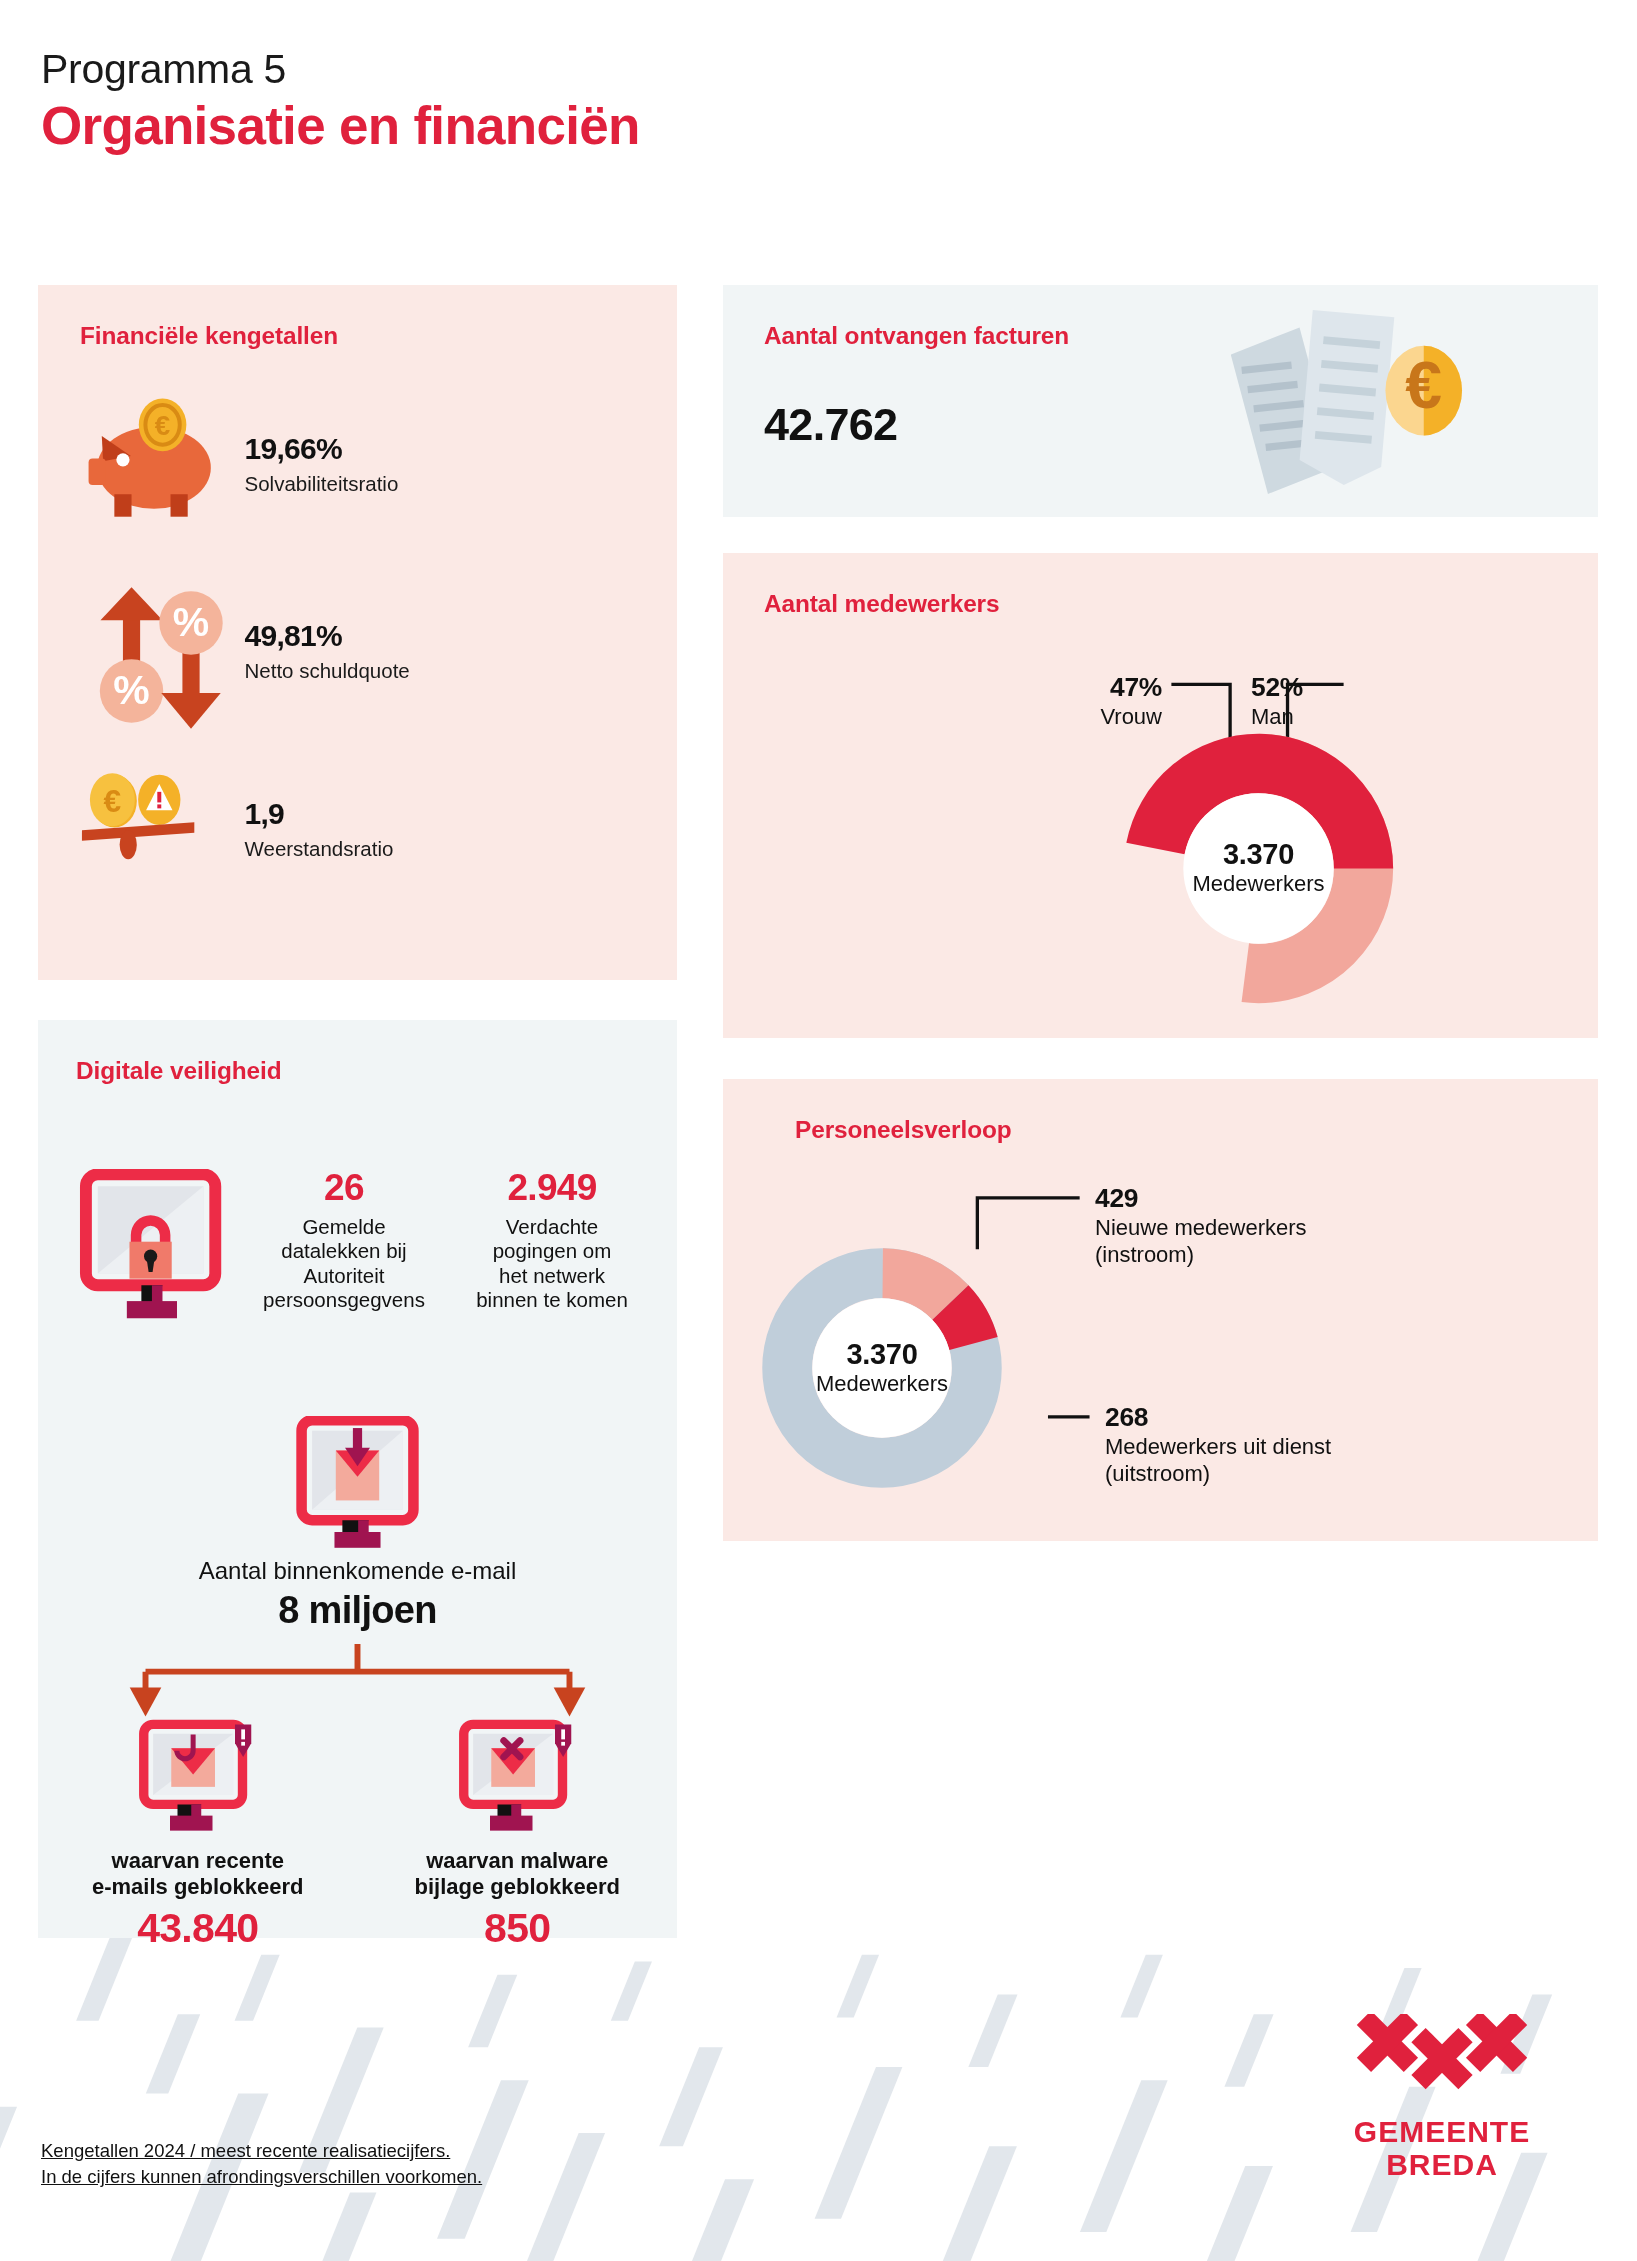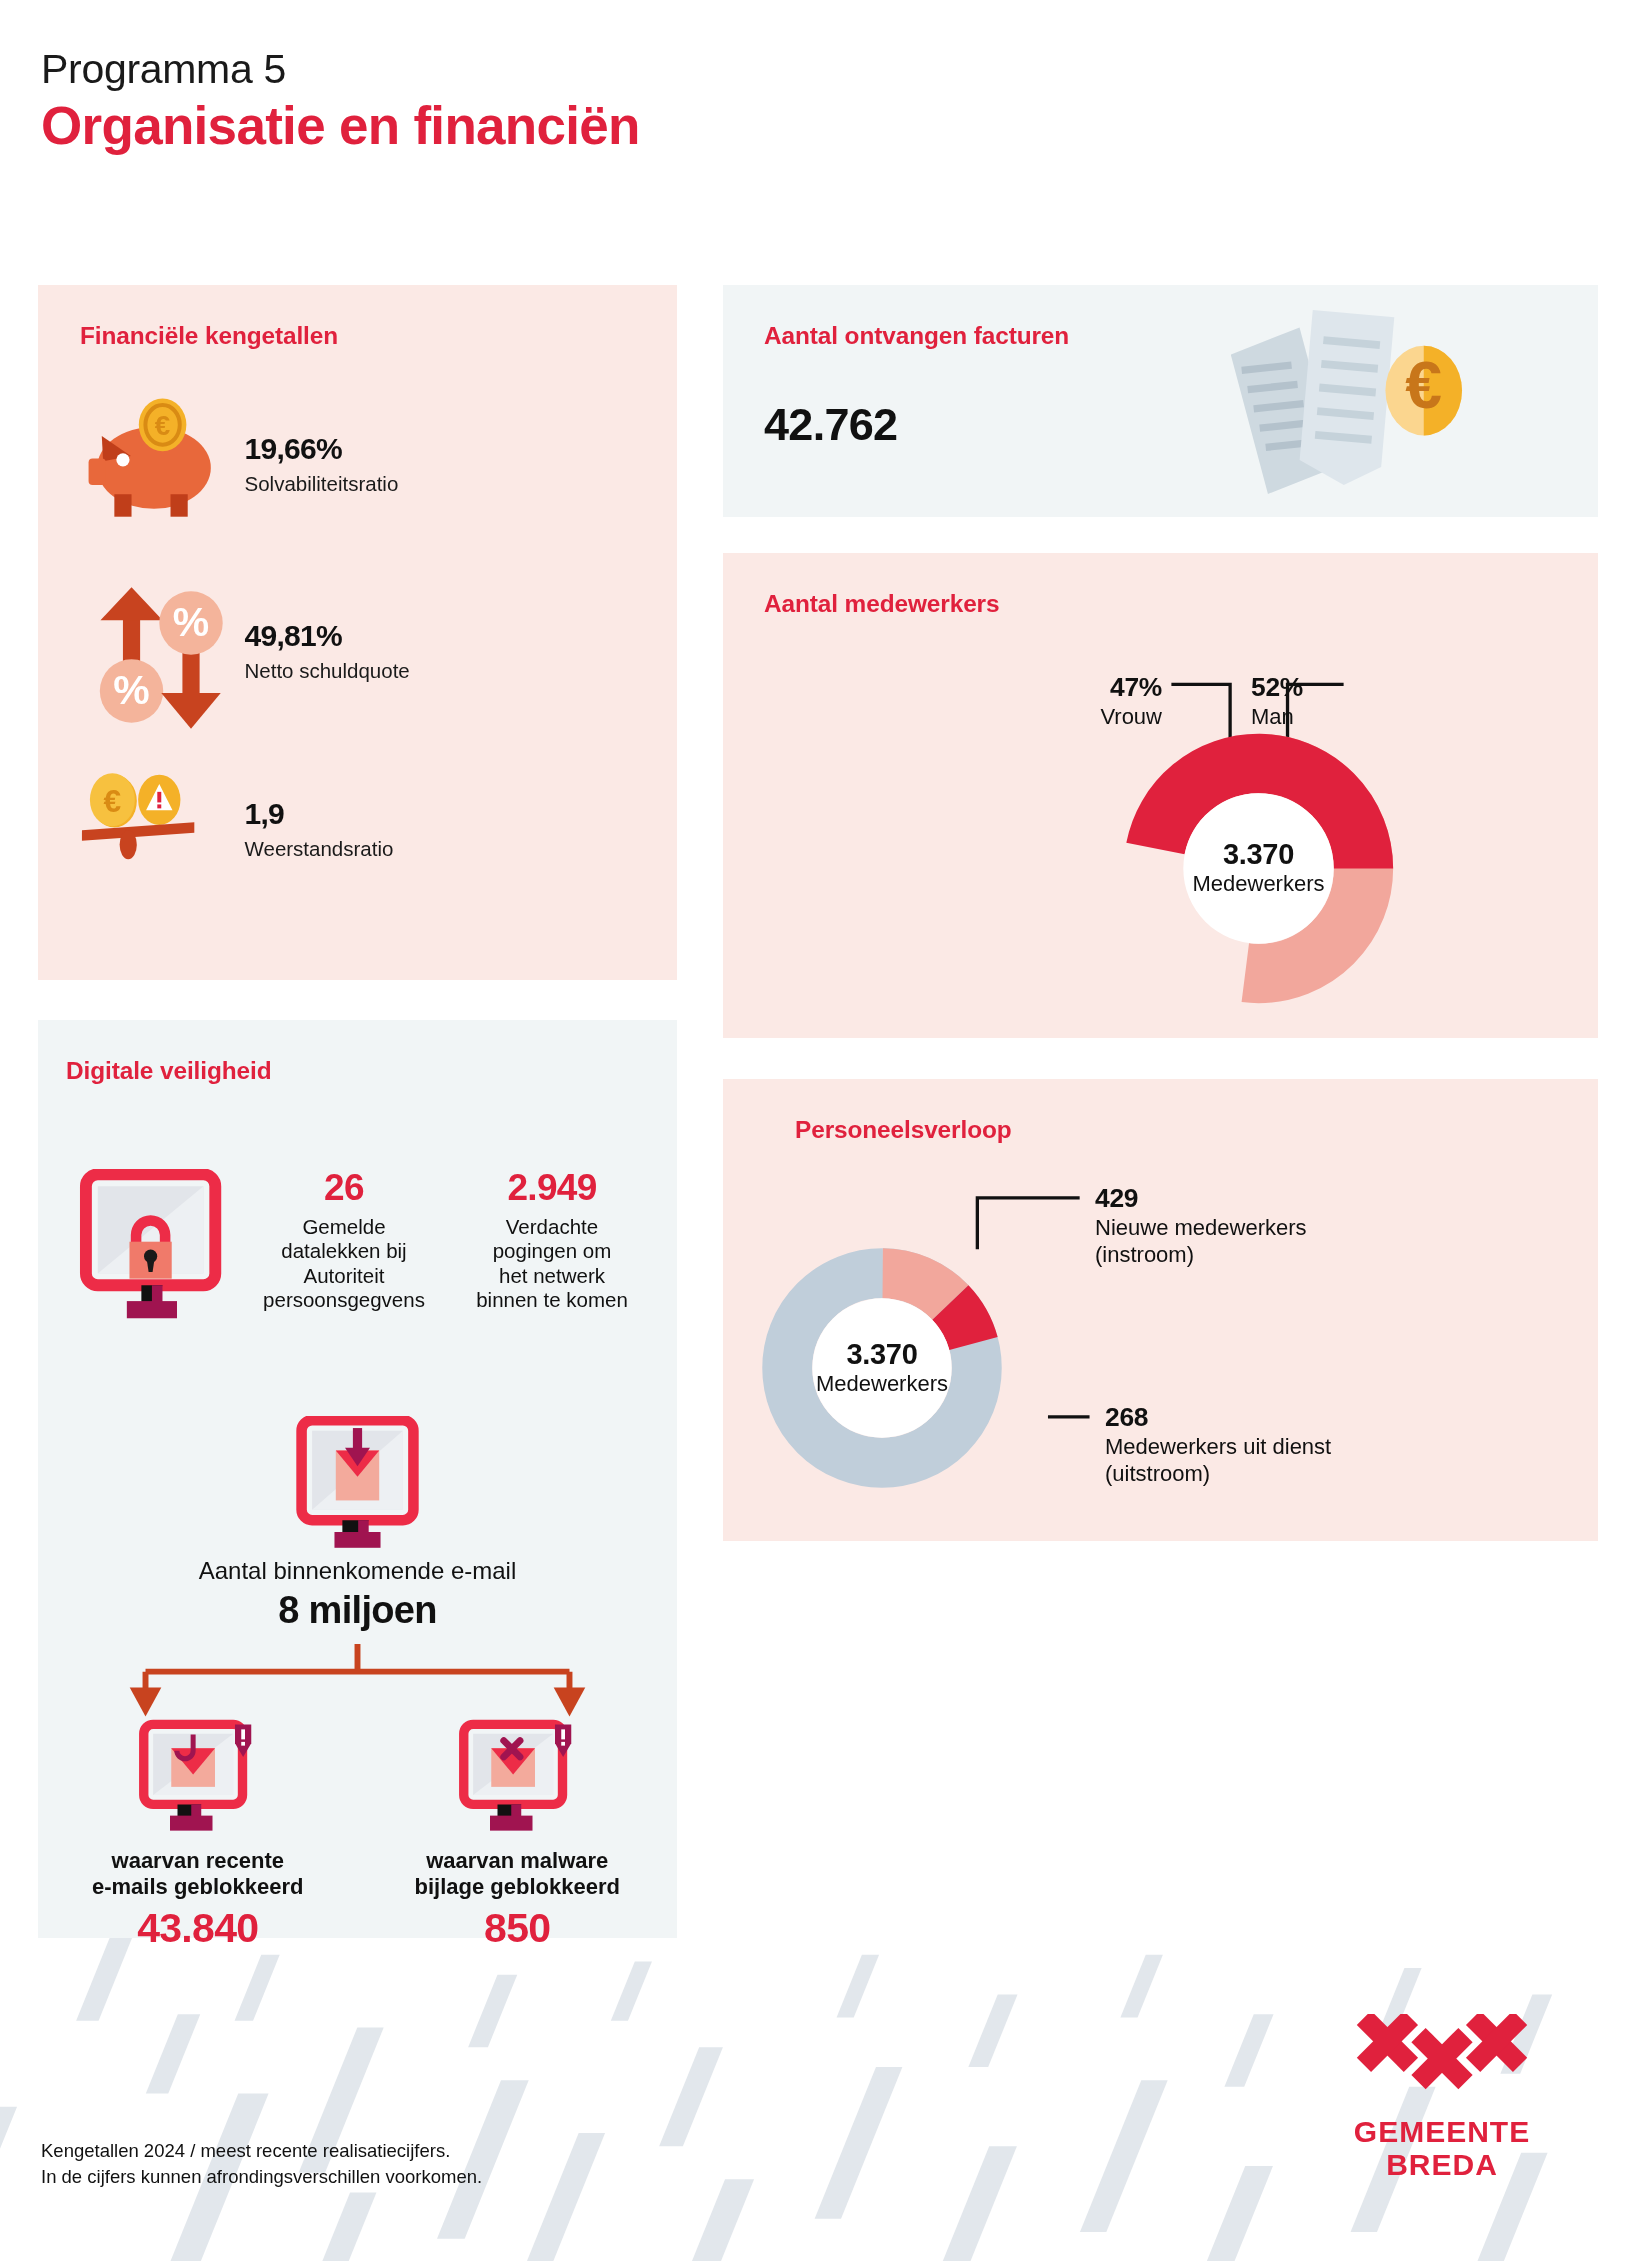--- a/index.html
+++ b/index.html
@@ -38,21 +38,21 @@
 
   #panel-fin   { left:38px;  top:285px;  width:639px;  height:695px; }
   #panel-inv   { left:723px;top:285px;  width:875px; height:232px; }
   #panel-emp   { left:723px;top:553px;  width:875px; height:485px; }
   #panel-sec   { left:38px;  top:1020px; width:639px;  height:918px; }
   #panel-verl  { left:723px;top:1079px; width:875px; height:462px; }
 
   .p-title-fin  { position:absolute; left:42px; top:37px; }
   .p-title-inv  { position:absolute; left:41px; top:37px; }
   .p-title-emp  { position:absolute; left:41px; top:37px; }
-  .p-title-sec  { position:absolute; left:28px; top:37px; }
+  .p-title-sec  { position:absolute; left:38px; top:37px; }
   .p-title-verl { position:absolute; left:41px; top:37px;margin-left:31px; }
 
   
   .fin-row { position:absolute; display:flex; align-items:center; }
   .fin-ico { width:152px; height:139px; position:relative; flex:none; }
   .fin-txt { margin-left:14.5px; }
   .fin-val { font-size:30px; font-weight:bold; color:#111; letter-spacing:-0.7px; line-height:1; }
   .fin-lbl { font-size:20.5px; color:#1a1a1a; margin-top:8px; line-height:1.15;}
 
   
@@ -91,21 +91,21 @@
   .sec-branch { position:absolute; left:0; top:624px; width:100%; height:79px; }
 
   .sec-bot { position:absolute; left:0; top:693px; width:100%; display:flex; justify-content:space-around; }
   .sec-bot-col { width:264px; text-align:center; }
   .sec-bot-col .t { font-size:22px; color:#111; line-height:1.2; margin-top:16px; font-weight:bold;}
   .sec-bot-col .n { font-size:41px; font-weight:bold; color:#E0213D; margin-top:4px; letter-spacing:-0.7px;}
 
   
   .footer-note {
     position:absolute; left:41px; top:2138px; z-index:6;
-    font-size:18.5px; color:#111; line-height:1.42;
+    font-size:18.5px; color:#111; line-height:1.42;text-decoration:underline;
   }
   .logo { position:absolute; left:1343px; top:2014px; z-index:6; width:198px; text-align:center;}
   .logo-txt1 { font-size:30px; font-weight:bold; color:#E0213D; letter-spacing:1px; line-height:1.08; margin-top:5.3px;}
   .logo-txt2 { font-size:30px; font-weight:bold; color:#E0213D; letter-spacing:1px; line-height:1.08;}
 </style>
 </head>
 <body>
 
 <div class="page">
 

